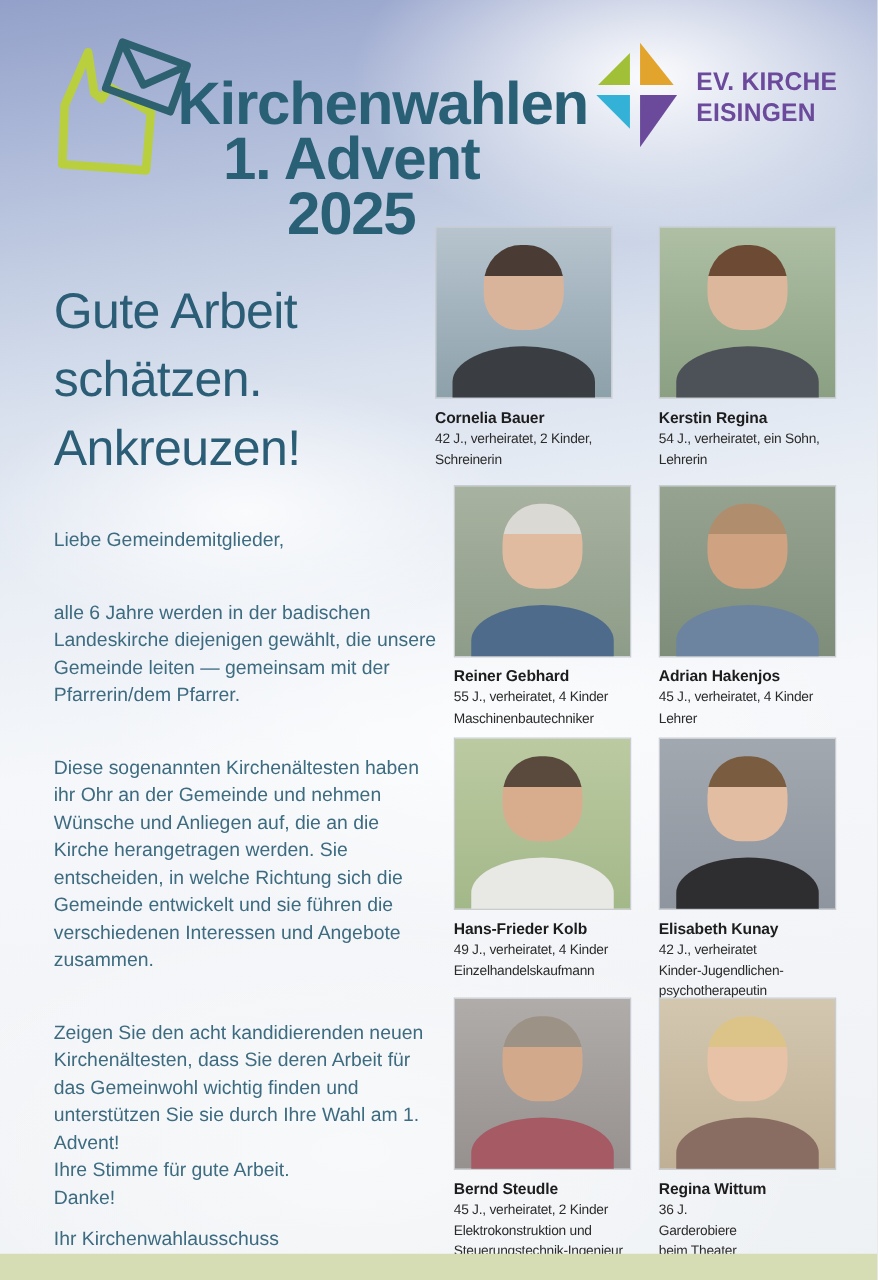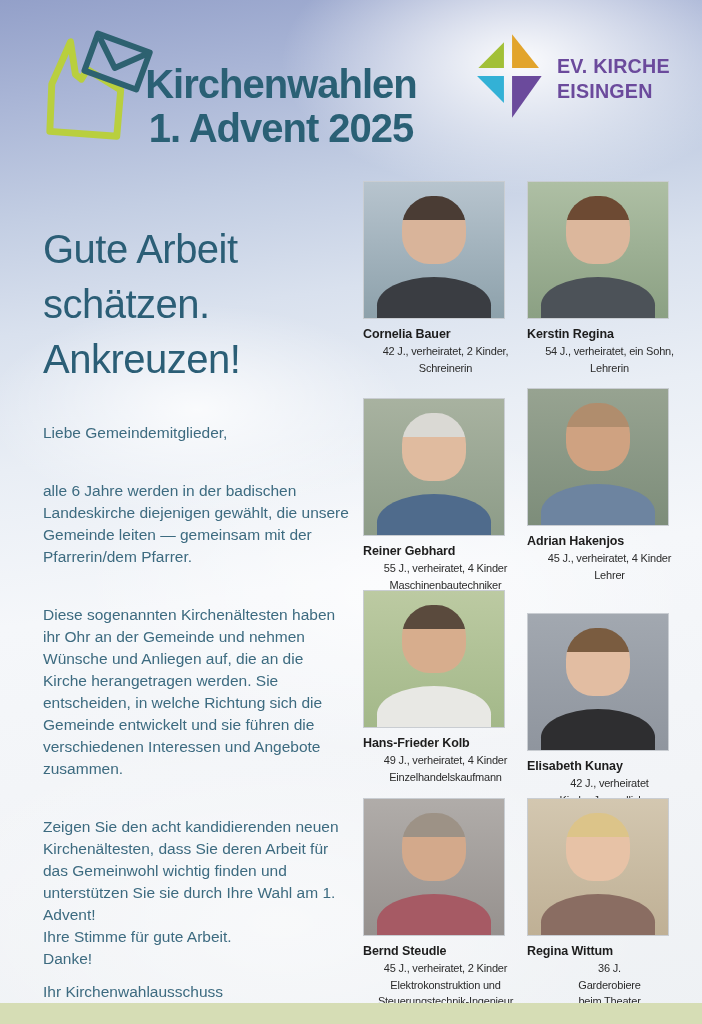--- a/index.html
+++ b/index.html
@@ -16,21 +16,21 @@
       radial-gradient(ellipse 430px 230px at 55% 58%, rgba(255,255,255,.65), rgba(255,255,255,0) 72%),
       radial-gradient(ellipse 500px 260px at 40% 90%, rgba(255,255,255,.5), rgba(255,255,255,0) 75%),
       linear-gradient(172deg, #93a0c9 0%, #a9b5d6 9%, #c3cee3 20%, #d9e1ee 30%, #e9eef5 42%, #f5f7fa 56%, #f2f4f7 78%, #eef1f4 100%);
   }
 
   
   .ballot-logo { position: absolute; left: 38px; top: 26px; width: 128px; height: 132px; }
   .main-title {
     position: absolute; left: 142px; top: 62px; width: 278px;
     text-align: center; color: #2a6075; font-weight: bold;
-    font-size: 40px; line-height: 44px; letter-spacing: -1px;
+    font-size: 48px; line-height: 44px; letter-spacing: -1px;
   }
   .org-logo { position: absolute; left: 473px; top: 32px; width: 70px; height: 88px; }
   .org-name {
     position: absolute; left: 557px; top: 53px;
     color: #6b4a9c; font-weight: 600; font-size: 20.5px; line-height: 25px;
     letter-spacing: .2px; transform: scaleX(.96); transform-origin: left top;
     white-space: pre-line;
   }
 
   
@@ -70,21 +70,21 @@
   .p5 { --bg1:#bccaa2; --bg2:#a3b889; --hair:#5a4a3d; --skin:#d7ad8d; --shirt:#e8e8e4; }
   .p6 { --bg1:#a2a8b0; --bg2:#8f959e; --hair:#7a5c40; --skin:#e2bda2; --shirt:#2e2e30; }
   .p7 { --bg1:#b0aca9; --bg2:#96918e; --hair:#9d9286; --skin:#d3a98b; --shirt:#a65a64; }
   .p8 { --bg1:#d3c7b0; --bg2:#bfb095; --hair:#dcc globalization; --hair:#dcc489; --skin:#e7c2a6; --shirt:#8a6d62; }
   .cname {
     margin-top: 7px; font-weight: bold; color: #1d1d1d;
     font-size: 12.5px; line-height: 17px; width: 165px; letter-spacing: -0.1px;
   }
   .cinfo {
     color: #2b2b2b; font-size: 11px; line-height: 16.5px;
-    letter-spacing: -0.2px; white-space: pre-line; width: 165px; text-align: center;
+    letter-spacing: -0.2px; white-space: pre-line; width: 165px;
   }
 
   
   .footer-bar { position: absolute; left: 0; bottom: 0; width: 702px; height: 21px; background: #d6ddb5; }
 </style>
 </head>
 <body>
 
 <div class="page">
 
@@ -116,53 +116,53 @@
     <p>Liebe Gemeindemitglieder,</p>
     <p>alle 6 Jahre werden in der badischen Landeskirche diejenigen gewählt, die unsere Gemeinde leiten — gemeinsam mit der Pfarrerin/dem Pfarrer.</p>
     <p>Diese sogenannten Kirchenältesten haben ihr Ohr an der Gemeinde und nehmen Wünsche und Anliegen auf, die an die Kirche herangetragen werden. Sie entscheiden, in welche Richtung sich die Gemeinde entwickelt und sie führen die verschiedenen Interessen und Angebote zusammen.</p>
     <p>Zeigen Sie den acht kandidierenden neuen Kirchenältesten, dass Sie deren Arbeit für das Gemeinwohl wichtig finden und unterstützen Sie sie durch Ihre Wahl am 1. Advent!
 Ihre Stimme für gute Arbeit.
 Danke!</p>
     <div class="signoff">Ihr Kirchenwahlausschuss
 Ihr Kirchengemeinderat</div>
   </div>
 
-  <div class="card" style="left:363px; top:181px;">
+  <div class="card" style="left:348px; top:181px;">
     <div class="photo p1"></div>
     <div class="cname">Cornelia Bauer</div>
     <div class="cinfo">42 J., verheiratet, 2 Kinder,
 Schreinerin</div>
   </div>
   <div class="card" style="left:527px; top:181px;">
     <div class="photo p2"></div>
     <div class="cname">Kerstin Regina</div>
     <div class="cinfo">54 J., verheiratet, ein Sohn,
 Lehrerin</div>
   </div>
 
-  <div class="card" style="left:363px; top:388px;margin-top:10px;">
+  <div class="card" style="left:363px; top:388px;">
     <div class="photo p3"></div>
     <div class="cname">Reiner Gebhard</div>
     <div class="cinfo">55 J., verheiratet, 4 Kinder
 Maschinenbautechniker</div>
   </div>
   <div class="card" style="left:527px; top:388px;">
     <div class="photo p4"></div>
     <div class="cname">Adrian Hakenjos</div>
     <div class="cinfo">45 J., verheiratet, 4 Kinder
 Lehrer</div>
   </div>
 
   <div class="card" style="left:363px; top:590px;">
     <div class="photo p5"></div>
     <div class="cname">Hans-Frieder Kolb</div>
     <div class="cinfo">49 J., verheiratet, 4 Kinder
 Einzelhandelskaufmann</div>
   </div>
-  <div class="card" style="left:527px; top:590px;margin-top:23px;">
+  <div class="card" style="left:527px; top:590px;">
     <div class="photo p6"></div>
     <div class="cname">Elisabeth Kunay</div>
     <div class="cinfo">42 J., verheiratet
 Kinder-Jugendlichen-
 psychotherapeutin</div>
   </div>
 
   <div class="card" style="left:363px; top:798px;">
     <div class="photo p7"></div>
     <div class="cname">Bernd Steudle</div>

